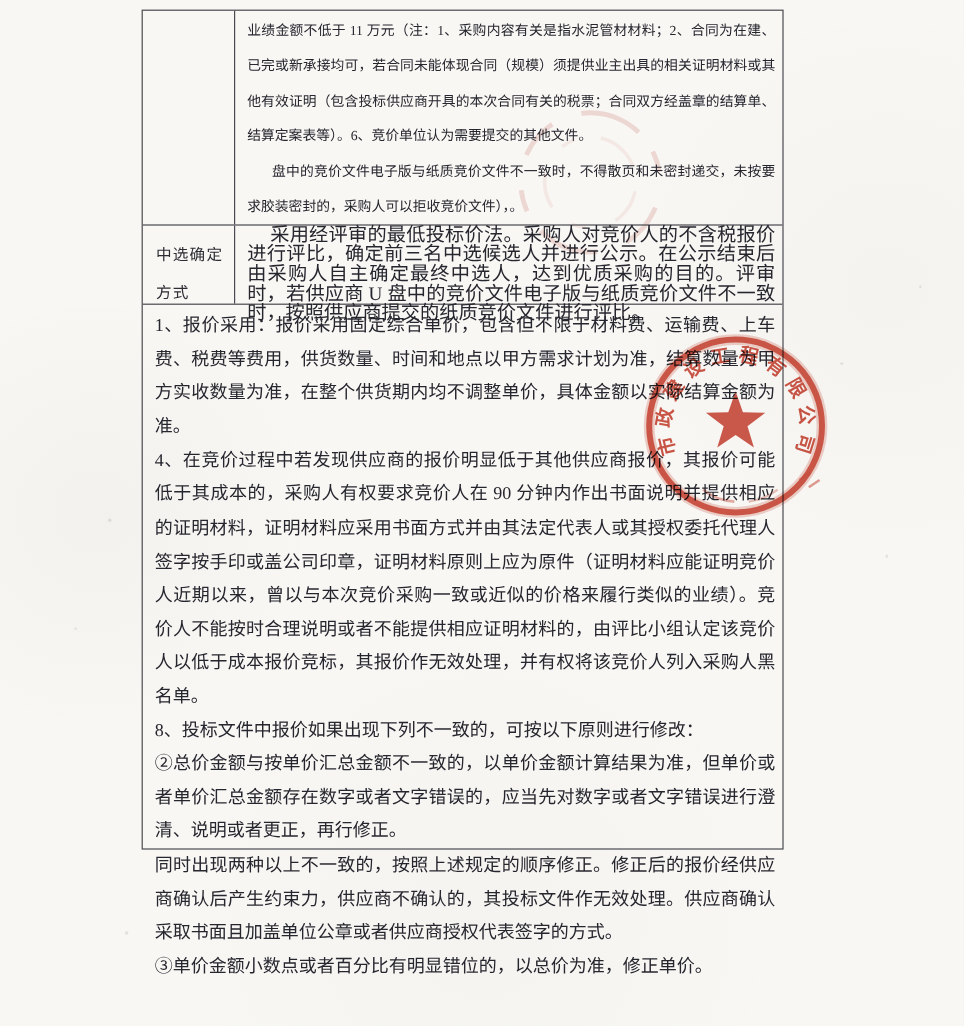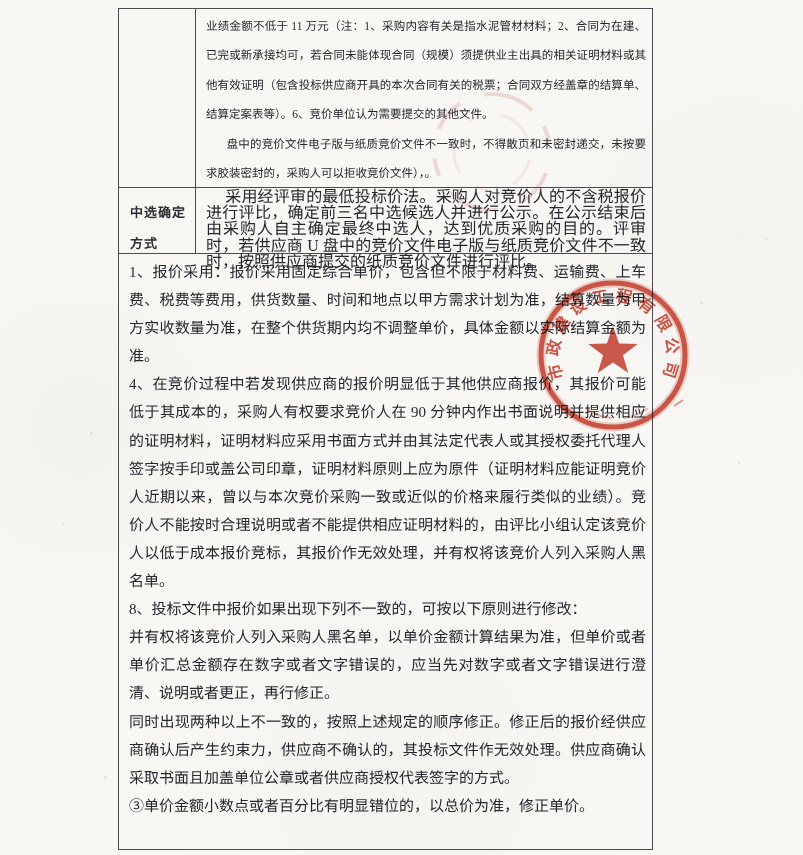--- a/index.html
+++ b/index.html
@@ -10,34 +10,34 @@
   }
   .page{
     position:relative;width:803px;height:855px;
     background:
       radial-gradient(circle at 10% 50%, rgba(60,60,60,0.03), transparent 22%),
       radial-gradient(circle at 92% 28%, rgba(60,60,60,0.025), transparent 25%),
       radial-gradient(circle at 50% 90%, rgba(60,60,60,0.02), transparent 30%),
       #f8f7f4;
   }
   .doc-table{
-    position:absolute;left:118px;top:8px;width:535px;height:842px;
+    position:absolute;left:118px;top:8px;width:535px;height:700px;
     box-sizing:border-box;
     border:1.2px solid #4a4a50;
     display:flex;flex-direction:column;
     color:#26262e;
   }
   .row{display:flex;box-sizing:border-box;}
   .row-1{height:179px;border-bottom:1.2px solid #4a4a50;}
   .row-2{height:66px;border-bottom:1.2px solid #4a4a50;}
   .row-3{flex:1;}
   .cell-label{
     width:77px;box-sizing:border-box;flex:0 0 77px;
     border-right:1.2px solid #4a4a50;
-    font-size:13px;font-weight:700;letter-spacing:1px;
+    font-size:13px;font-weight:400;letter-spacing:1px;
     line-height:31px;color:#2c2c33;
     padding:9px 2px 0 11px;
   }
   .row-3 .cell-label{padding-top:7px;}
   .cell-content{
     flex:1;box-sizing:border-box;
     padding:3px 6px 0 10px;
     text-align:justify;text-justify:inter-ideograph;
   }
   .row-1 .cell-content{font-size:11.5px;line-height:29.4px;}
@@ -81,21 +81,21 @@
       <div class="cell-content">
         <p class="p indent-1">采用经评审的最低投标价法。采购人对竞价人的不含税报价进行评比，确定前三名中选候选人并进行公示。在公示结束后由采购人自主确定最终中选人，达到优质采购的目的。评审时，若供应商 U 盘中的竞价文件电子版与纸质竞价文件不一致时，按照供应商提交的纸质竞价文件进行评比。</p>
       </div>
     </div>
 
     <div class="row row-3">
       <div class="cell-content">
         <p class="p">1、报价采用：报价采用固定综合单价，包含但不限于材料费、运输费、上车费、税费等费用，供货数量、时间和地点以甲方需求计划为准，结算数量为甲方实收数量为准，在整个供货期内均不调整单价，具体金额以实际结算金额为准。</p>
         <p class="p">4、在竞价过程中若发现供应商的报价明显低于其他供应商报价，其报价可能低于其成本的，采购人有权要求竞价人在 90 分钟内作出书面说明并提供相应的证明材料，证明材料应采用书面方式并由其法定代表人或其授权委托代理人签字按手印或盖公司印章，证明材料原则上应为原件（证明材料应能证明竞价人近期以来，曾以与本次竞价采购一致或近似的价格来履行类似的业绩）。竞价人不能按时合理说明或者不能提供相应证明材料的，由评比小组认定该竞价人以低于成本报价竞标，其报价作无效处理，并有权将该竞价人列入采购人黑名单。</p>
         <p class="p">8、投标文件中报价如果出现下列不一致的，可按以下原则进行修改：</p>
-        <p class="p">并有权将该竞价人列入采购人黑名单，以单价金额计算结果为准，但单价或者单价汇总金额存在数字或者文字错误的，应当先对数字或者文字错误进行澄清、说明或者更正，再行修正。</p>
+        <p class="p">②总价金额与按单价汇总金额不一致的，以单价金额计算结果为准，但单价或者单价汇总金额存在数字或者文字错误的，应当先对数字或者文字错误进行澄清、说明或者更正，再行修正。</p>
         <p class="p">同时出现两种以上不一致的，按照上述规定的顺序修正。修正后的报价经供应商确认后产生约束力，供应商不确认的，其投标文件作无效处理。供应商确认采取书面且加盖单位公章或者供应商授权代表签字的方式。</p>
         <p class="p">③单价金额小数点或者百分比有明显错位的，以总价为准，修正单价。</p>
       </div>
     </div>
 
   </div>
 
   <svg class="seal" viewBox="0 0 170 170" width="170" height="170">
     <circle cx="85" cy="85" r="72" fill="none" stroke="#c73a29" stroke-width="5" opacity="0.92"></circle>
     <circle cx="85" cy="85" r="72" fill="none" stroke="rgba(199,58,41,0.25)" stroke-width="9"></circle>

